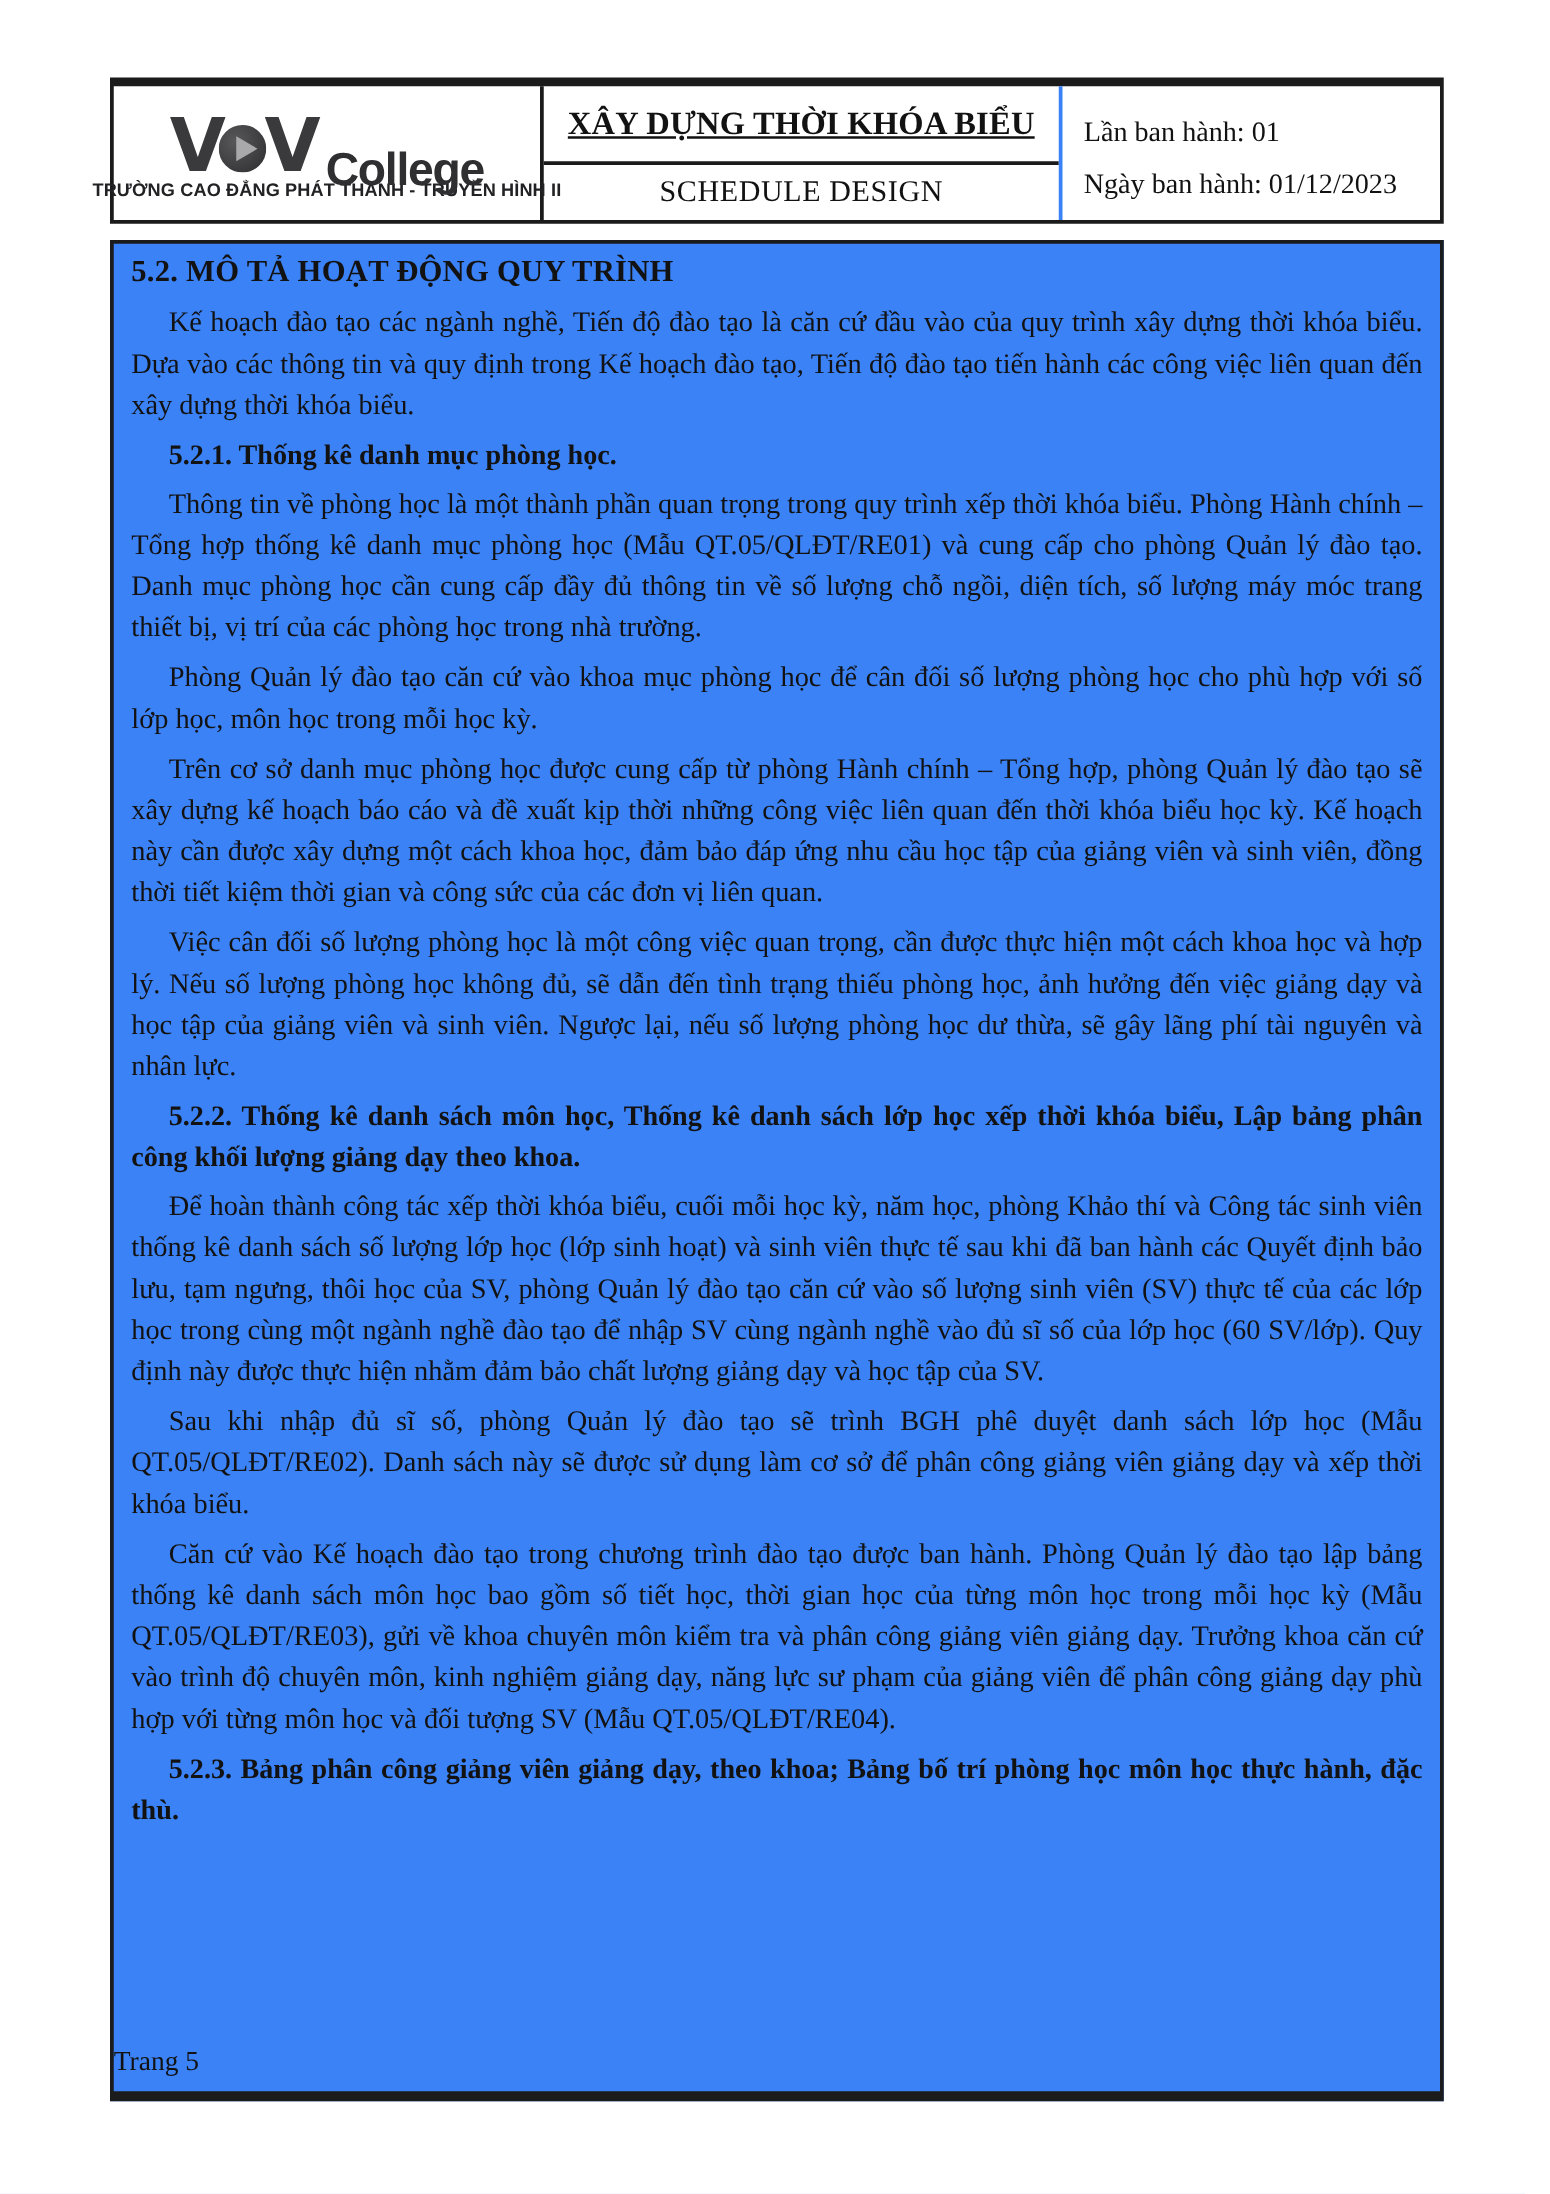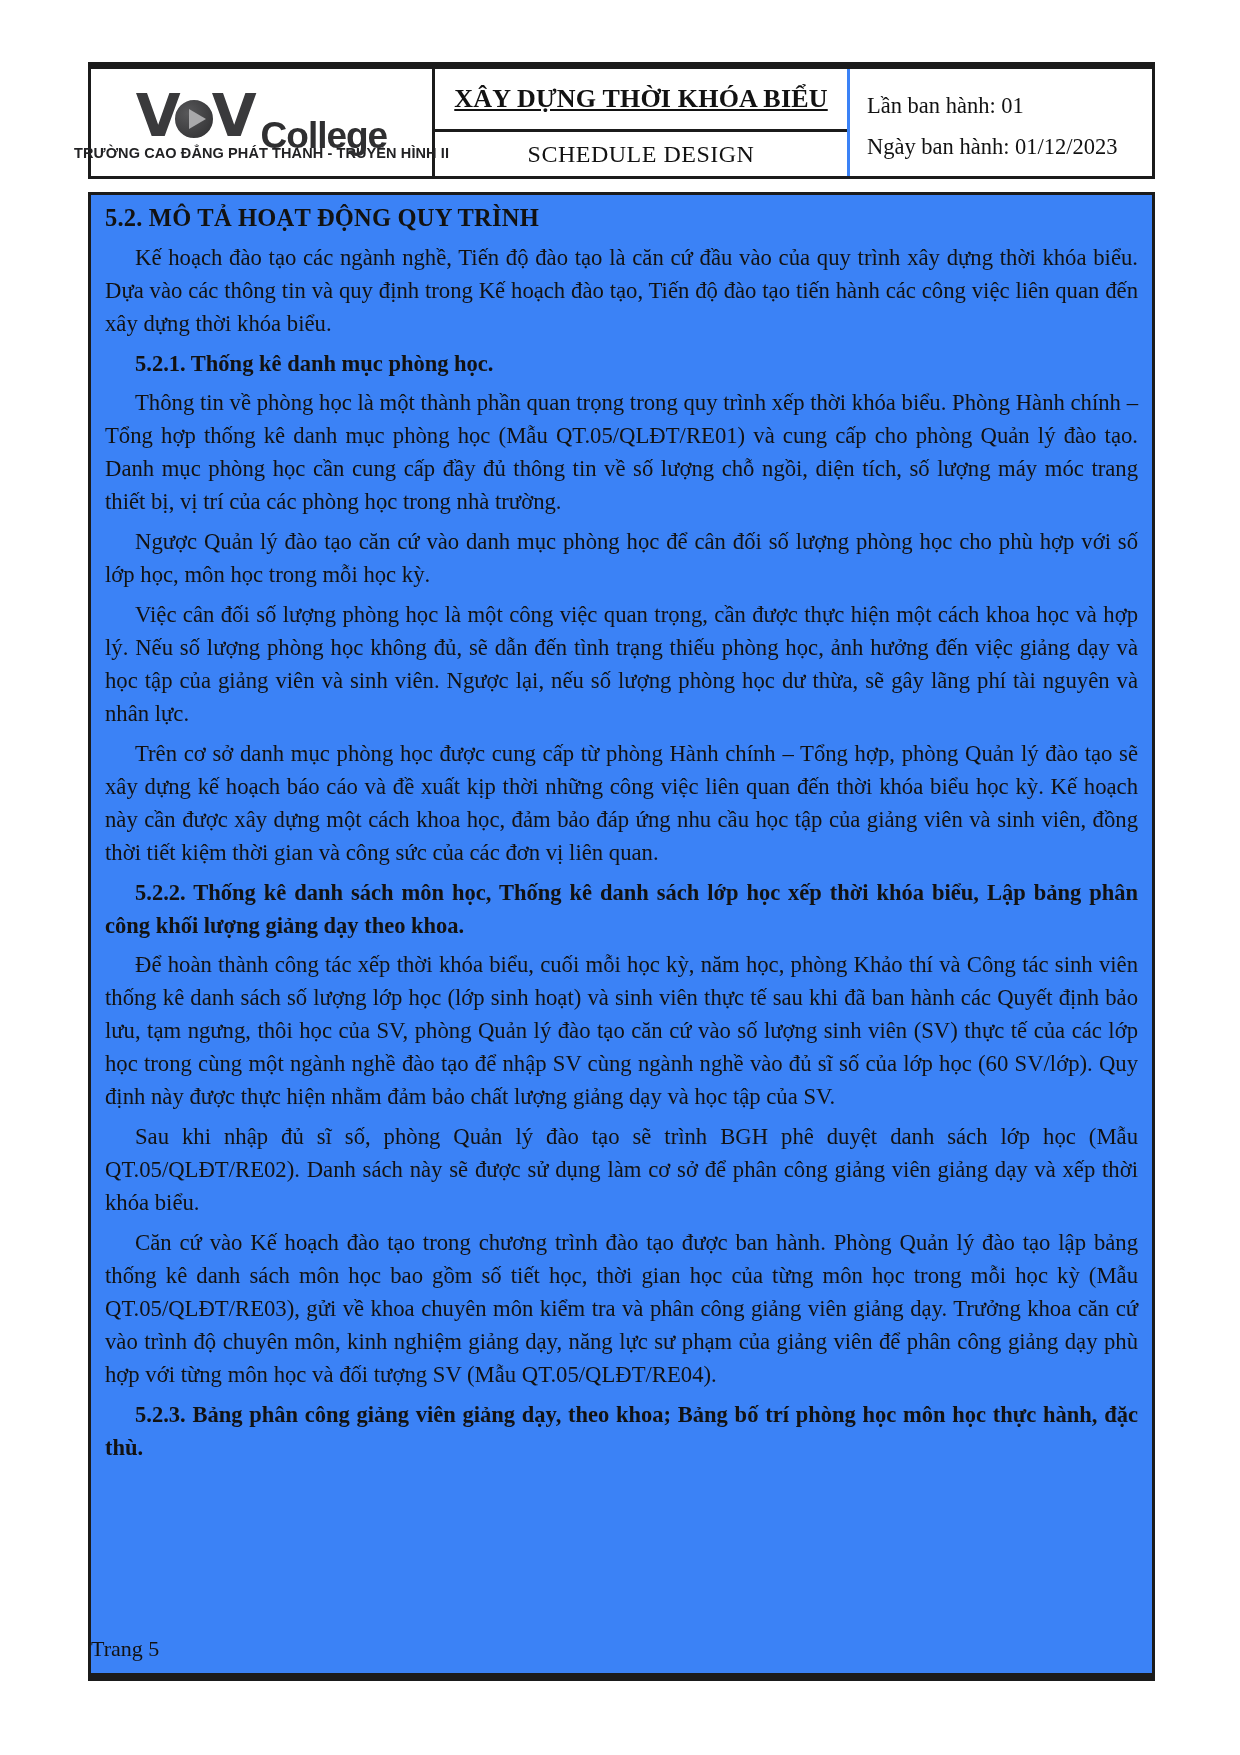--- a/index.html
+++ b/index.html
@@ -140,23 +140,23 @@
   </div>
 
 </div>
 
 <div class="doc-frame">
 
   <p class="h-main">5.2. MÔ TẢ HOẠT ĐỘNG QUY TRÌNH</p>
   <p class="para">Kế hoạch đào tạo các ngành nghề, Tiến độ đào tạo là căn cứ đầu vào của quy trình xây dựng thời khóa biểu. Dựa vào các thông tin và quy định trong Kế hoạch đào tạo, Tiến độ đào tạo tiến hành các công việc liên quan đến xây dựng thời khóa biểu.</p>
   <p class="h-sub">5.2.1. Thống kê danh mục phòng học.</p>
   <p class="para">Thông tin về phòng học là một thành phần quan trọng trong quy trình xếp thời khóa biểu. Phòng Hành chính – Tổng hợp thống kê danh mục phòng học (Mẫu QT.05/QLĐT/RE01) và cung cấp cho phòng Quản lý đào tạo. Danh mục phòng học cần cung cấp đầy đủ thông tin về số lượng chỗ ngồi, diện tích, số lượng máy móc trang thiết bị, vị trí của các phòng học trong nhà trường.</p>
-  <p class="para">Ngược Quản lý đào tạo căn cứ vào danh mục phòng học để cân đối số lượng phòng học cho phù hợp với số lớp học, môn học trong mỗi học kỳ.</p>
+  <p class="para">Phòng Quản lý đào tạo căn cứ vào khoa mục phòng học để cân đối số lượng phòng học cho phù hợp với số lớp học, môn học trong mỗi học kỳ.</p>
+  <p class="para">Trên cơ sở danh mục phòng học được cung cấp từ phòng Hành chính – Tổng hợp, phòng Quản lý đào tạo sẽ xây dựng kế hoạch báo cáo và đề xuất kịp thời những công việc liên quan đến thời khóa biểu học kỳ. Kế hoạch này cần được xây dựng một cách khoa học, đảm bảo đáp ứng nhu cầu học tập của giảng viên và sinh viên, đồng thời tiết kiệm thời gian và công sức của các đơn vị liên quan.</p>
   <p class="para">Việc cân đối số lượng phòng học là một công việc quan trọng, cần được thực hiện một cách khoa học và hợp lý. Nếu số lượng phòng học không đủ, sẽ dẫn đến tình trạng thiếu phòng học, ảnh hưởng đến việc giảng dạy và học tập của giảng viên và sinh viên. Ngược lại, nếu số lượng phòng học dư thừa, sẽ gây lãng phí tài nguyên và nhân lực.</p>
-  <p class="para">Trên cơ sở danh mục phòng học được cung cấp từ phòng Hành chính – Tổng hợp, phòng Quản lý đào tạo sẽ xây dựng kế hoạch báo cáo và đề xuất kịp thời những công việc liên quan đến thời khóa biểu học kỳ. Kế hoạch này cần được xây dựng một cách khoa học, đảm bảo đáp ứng nhu cầu học tập của giảng viên và sinh viên, đồng thời tiết kiệm thời gian và công sức của các đơn vị liên quan.</p>
   <p class="h-sub">5.2.2. Thống kê danh sách môn học, Thống kê danh sách lớp học xếp thời khóa biểu, Lập bảng phân công khối lượng giảng dạy theo khoa.</p>
   <p class="para">Để hoàn thành công tác xếp thời khóa biểu, cuối mỗi học kỳ, năm học, phòng Khảo thí và Công tác sinh viên thống kê danh sách số lượng lớp học (lớp sinh hoạt) và sinh viên thực tế sau khi đã ban hành các Quyết định bảo lưu, tạm ngưng, thôi học của SV, phòng Quản lý đào tạo căn cứ vào số lượng sinh viên (SV) thực tế của các lớp học trong cùng một ngành nghề đào tạo để nhập SV cùng ngành nghề vào đủ sĩ số của lớp học (60 SV/lớp). Quy định này được thực hiện nhằm đảm bảo chất lượng giảng dạy và học tập của SV.</p>
   <p class="para">Sau khi nhập đủ sĩ số, phòng Quản lý đào tạo sẽ trình BGH phê duyệt danh sách lớp học (Mẫu QT.05/QLĐT/RE02). Danh sách này sẽ được sử dụng làm cơ sở để phân công giảng viên giảng dạy và xếp thời khóa biểu.</p>
   <p class="para">Căn cứ vào Kế hoạch đào tạo trong chương trình đào tạo được ban hành. Phòng Quản lý đào tạo lập bảng thống kê danh sách môn học bao gồm số tiết học, thời gian học của từng môn học trong mỗi học kỳ (Mẫu QT.05/QLĐT/RE03), gửi về khoa chuyên môn kiểm tra và phân công giảng viên giảng dạy. Trưởng khoa căn cứ vào trình độ chuyên môn, kinh nghiệm giảng dạy, năng lực sư phạm của giảng viên để phân công giảng dạy phù hợp với từng môn học và đối tượng SV (Mẫu QT.05/QLĐT/RE04).</p>
   <p class="h-sub">5.2.3.  Bảng phân công giảng viên giảng dạy, theo khoa; Bảng bố trí phòng học môn học thực hành, đặc thù.</p>
 
   <div class="page-footer">Trang 5</div>
 </div>
 
 </body></html>

